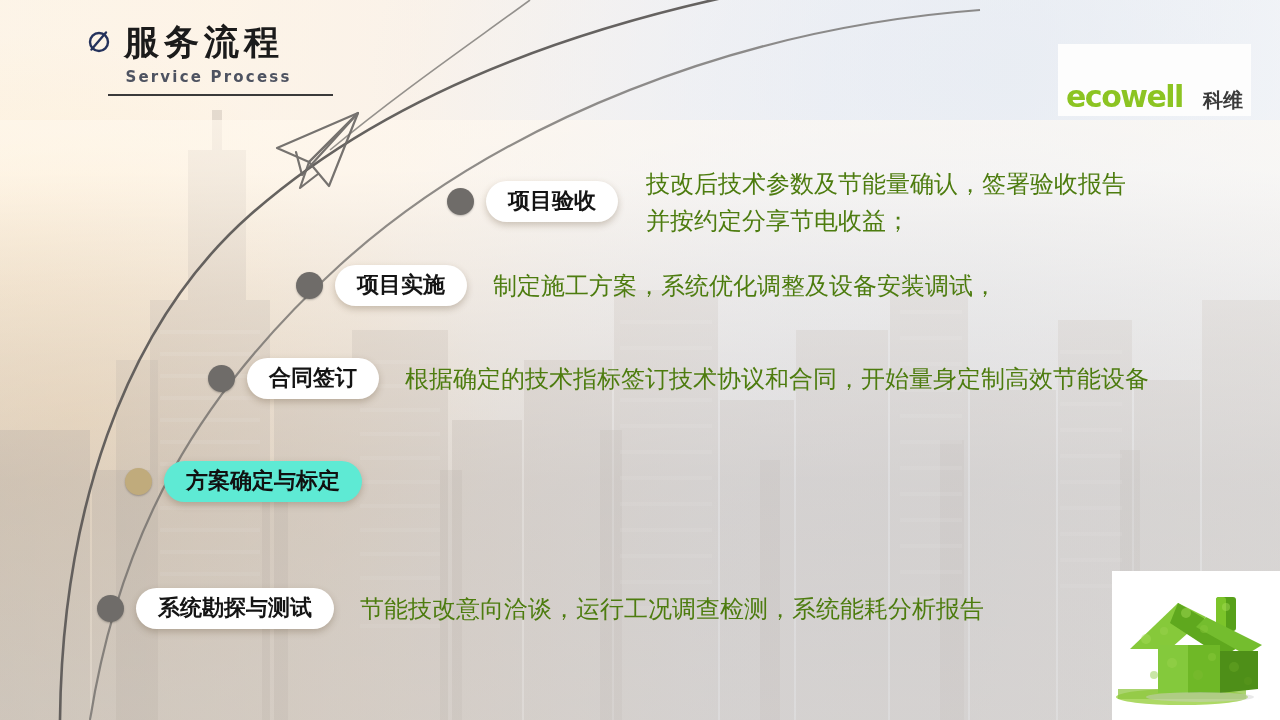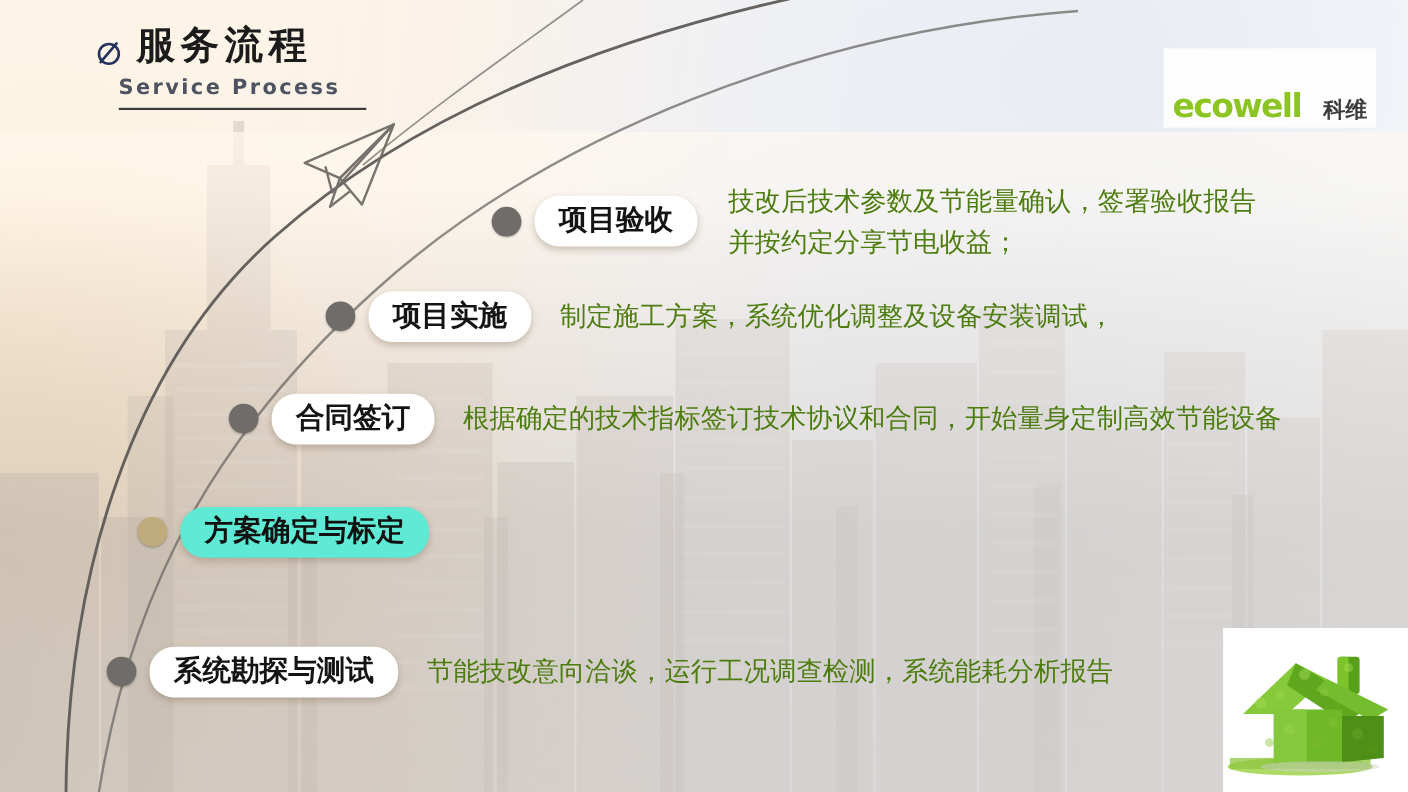--- a/index.html
+++ b/index.html
@@ -52,29 +52,29 @@
   }
   .buildings{position:absolute;inset:0;}
   .buildings svg{display:block;width:1280px;height:720px;}
 
   
   .curves{position:absolute;inset:0;}
   .curves svg{display:block;width:1280px;height:720px;}
 
   
   .header{position:absolute;left:86px;top:24px;width:330px;}
-  .header-title-row{display:flex;align-items:flex-end;gap:12px;}
+  .header-title-row{display:flex;align-items:flex-start;gap:12px;}
   .bullet-icon{width:26px;height:26px;flex:0 0 26px;margin-top:4px;}
   .header-title{
     font-size:35px;font-weight:bold;color:#1b1b1b;letter-spacing:5px;
     line-height:1.05;white-space:nowrap;
   }
   .header-sub{
     margin-top:7px;text-align:center;width:245px;
-    font-size:19px;letter-spacing:2.2px;color:#4e5361;font-weight:bold;
+    font-size:15px;letter-spacing:2.2px;color:#4e5361;font-weight:bold;
     font-family:"DejaVu Sans",sans-serif;
   }
   .header-rule{
     margin-top:8px;margin-left:22px;width:225px;height:2px;background:#3a3a3a;
   }
 
   
   .logo{
     position:absolute;left:1058px;top:44px;
     background:#fdfdfd;padding:3px 8px 4px 8px;
@@ -88,21 +88,21 @@
 
   
   .step{position:absolute;display:flex;align-items:center;}
   .dot{
     width:27px;height:27px;border-radius:50%;flex:0 0 27px;
     background:#6f6c69;box-shadow:0 1px 2px rgba(0,0,0,.25);
   }
   .dot.accent{background:#c0ab7c;}
   .pill{
     margin-left:12px;border-radius:22px;padding:7px 22px 9px 22px;
-    font-size:26px;font-weight:bold;color:#141414;white-space:nowrap;
+    font-size:22px;font-weight:bold;color:#141414;white-space:nowrap;
     background:#ffffff;box-shadow:0 3px 7px rgba(90,70,40,.28);
     line-height:1.15;
   }
   .pill.accent{background:#5eead4;color:#111;}
   .desc{
     margin-left:26px;font-size:24px;color:#4d7c0f;white-space:nowrap;line-height:1.55;
   }
   .desc .line{display:block;}
 
   

